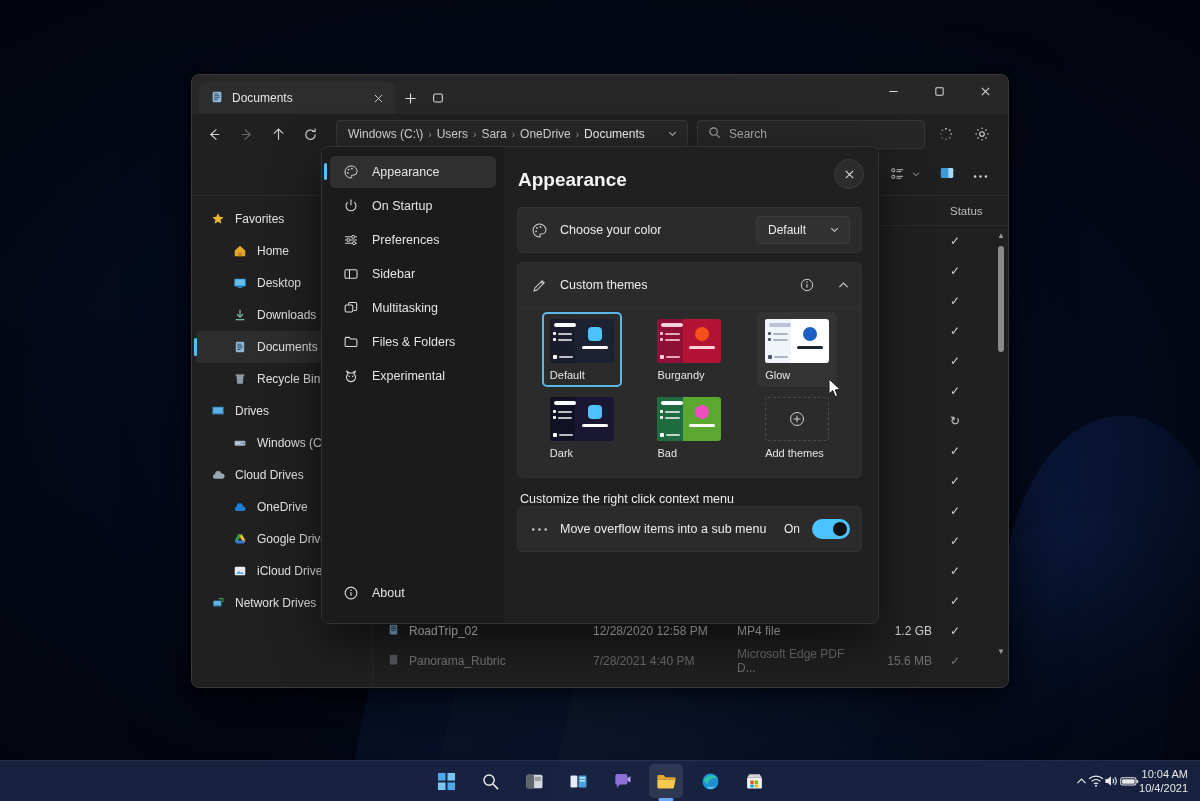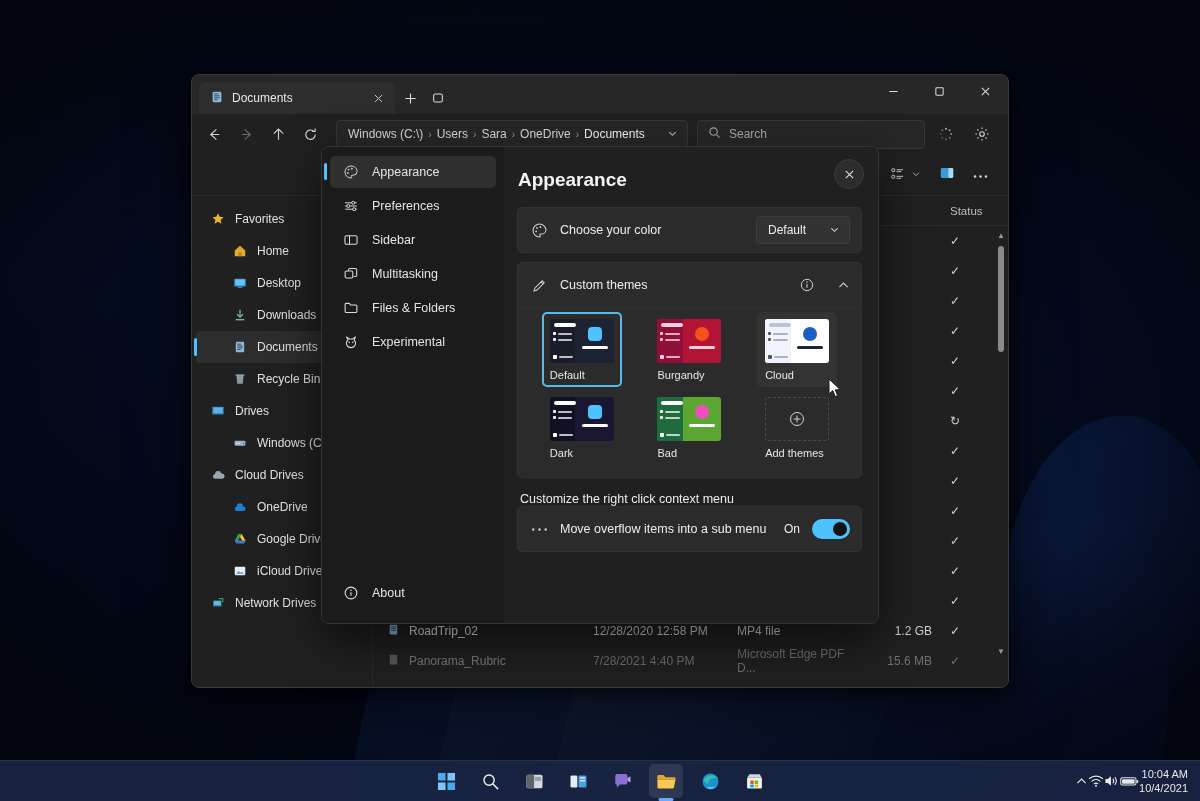--- a/index.html
+++ b/index.html
@@ -931,20 +931,29 @@
           <svg width="16" height="16" viewBox="0 0 18 18">
               <path d="M9 2.2 A6.8 6.8 0 1 0 9 15.8 C10.3 15.8 10 14.7 9.5 14.2 C9 13.6 9.3 12.6 10.2 12.6 H11.6 A4.2 4.2 0 0 0 15.8 8.4 C15.8 4.9 12.8 2.2 9 2.2 Z" stroke="#dcdcdc" stroke-width="1.1" fill="none"></path>
               <circle cx="6.3" cy="6.3" r="0.95" fill="#dcdcdc"></circle>
               <circle cx="10" cy="5.3" r="0.95" fill="#dcdcdc"></circle>
               <circle cx="5.4" cy="10" r="0.95" fill="#dcdcdc"></circle>
             </svg>
         </span>
         <span>Appearance</span>
       </div>
 
+      <div class="set-item">
+        <span class="set-ico">
+          <svg width="16" height="16" viewBox="0 0 18 18">
+              <path d="M5.3 4.6 A5.6 5.6 0 1 0 12.7 4.6" stroke="#dcdcdc" stroke-width="1.2" fill="none"></path>
+              <path d="M9 1.8 V8.2" stroke="#dcdcdc" stroke-width="1.2"></path>
+            </svg>
+        </span>
+        <span>On Startup</span>
+      </div>
 
       <div class="set-item">
         <span class="set-ico">
           <svg width="16" height="16" viewBox="0 0 18 18">
               <path d="M2.4 5.4 H15.6 M2.4 9 H15.6 M2.4 12.6 H15.6" stroke="#dcdcdc" stroke-width="1.1"></path>
               <circle cx="11.5" cy="5.4" r="1.7" fill="#1b1b1b" stroke="#dcdcdc" stroke-width="1.1"></circle>
               <circle cx="6" cy="9" r="1.7" fill="#1b1b1b" stroke="#dcdcdc" stroke-width="1.1"></circle>
               <circle cx="12.5" cy="12.6" r="1.7" fill="#1b1b1b" stroke="#dcdcdc" stroke-width="1.1"></circle>
             </svg>
         </span>
@@ -1126,21 +1135,21 @@
               </div>
               <div class="thumb-main">
                 <div class="tcircle" style="background:#1c5fc4;border-radius:50%"></div>
                 <div class="tunder" style="background:#1b2536"></div>
               </div>
               <div class="tfoot">
                   <span class="tdot" style="width:4px;height:4px;background:#4a5568"></span>
                   <span class="tseg" style="width:14px;background:#aab3c4"></span>
                 </div>
             </div>
-            <div class="theme-label">Cloud</div>
+            <div class="theme-label">Glow</div>
           </div>
 
           <div class="theme-cell">
             <div class="thumb" style="background:#1a1733">
               <div class="thumb-side" style="background:#101224">
                 <div class="tbar" style="background:#ffffff"></div>
                 <div class="tline">
                     <span class="tdot"></span>
                     <span class="tseg"></span>
                   </div>

